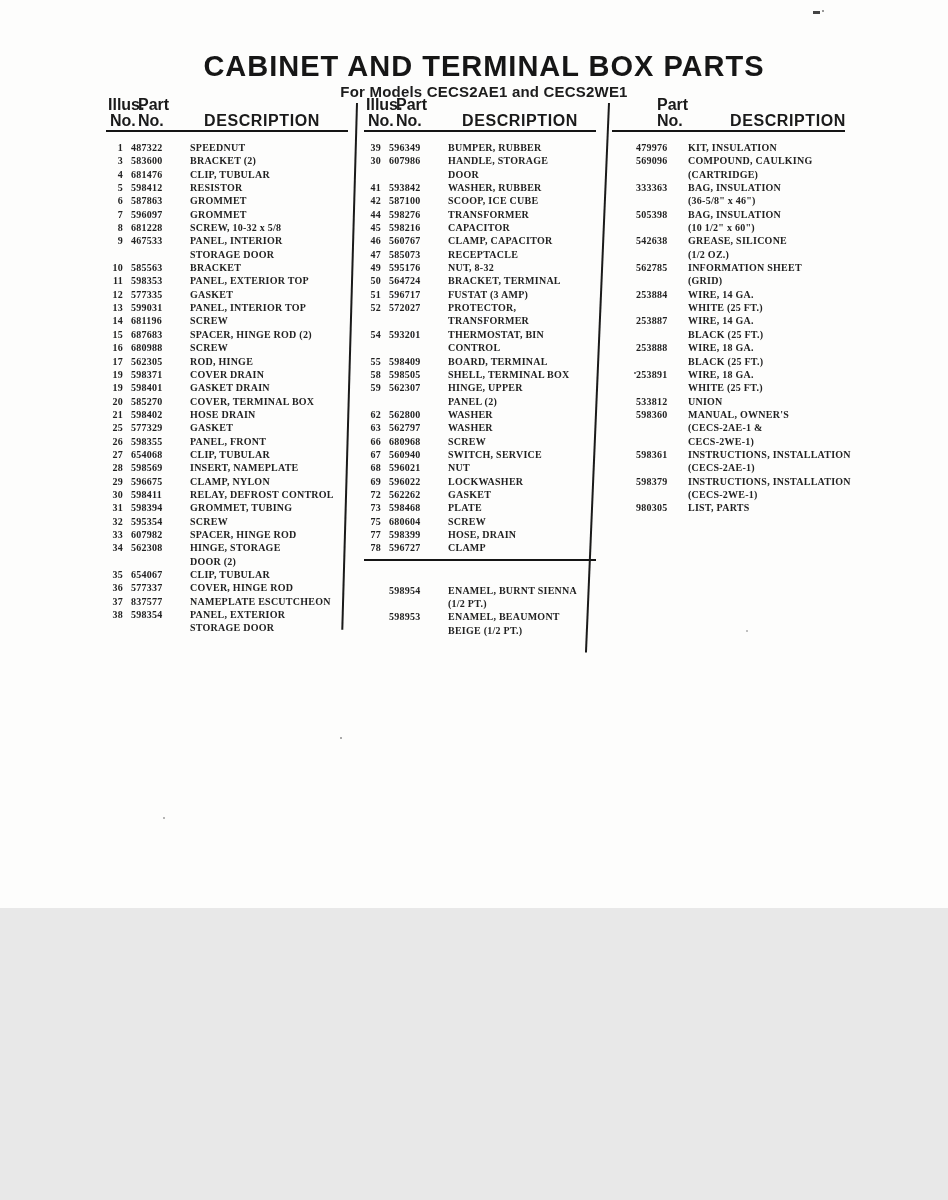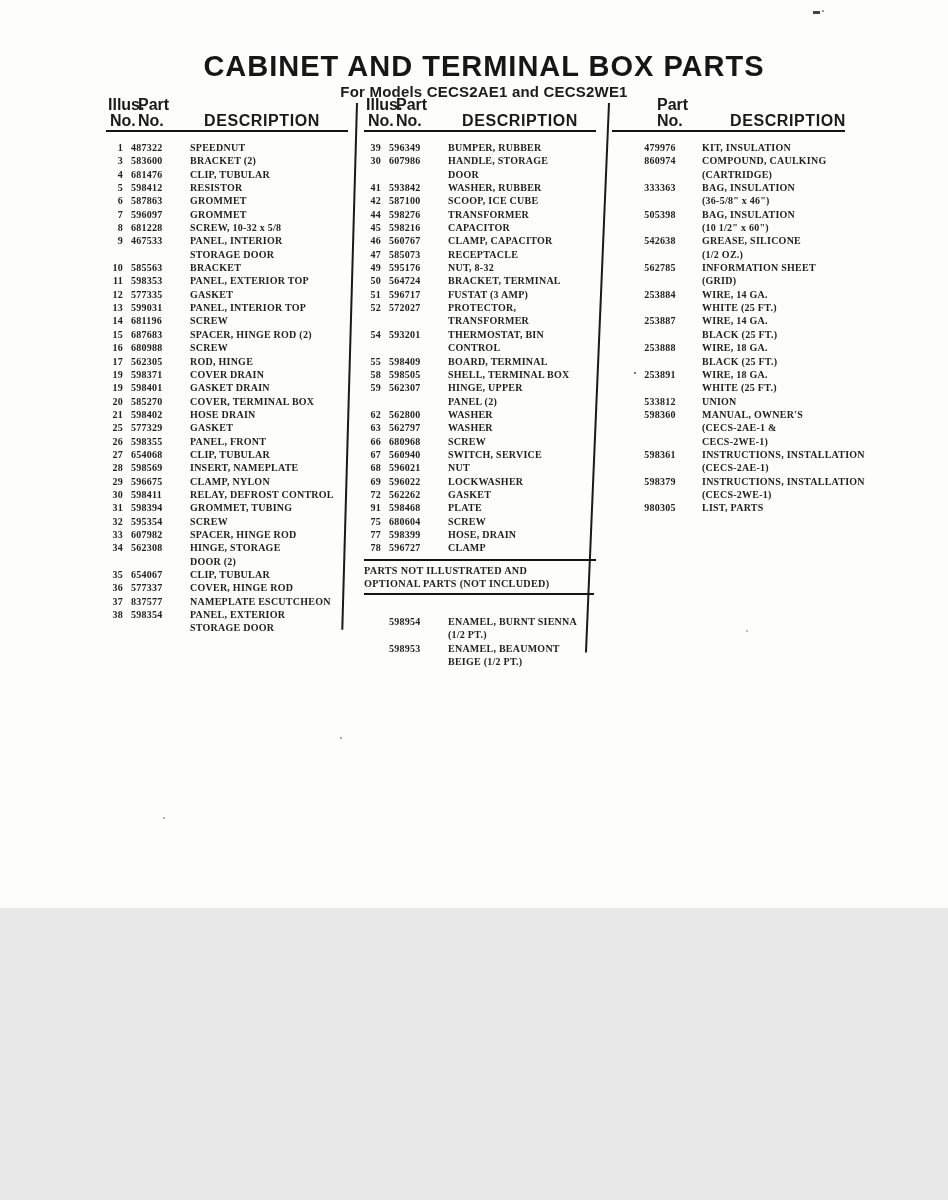--- a/index.html
+++ b/index.html
@@ -47,22 +47,22 @@
   #col-1 .hdr-rule{width:242px;}
   #col-2 .hdr-rule{width:232px;}
   #col-3 .hdr-rule{width:233px;margin-left:-16px;}
   .rows{margin-top:9px;}
   .row{display:flex;height:13.35px;line-height:13.35px;
        font-size:10px;font-weight:700;letter-spacing:.25px;
        white-space:nowrap;color:#222;}
   .c-illus{width:17px;text-align:right;flex:none;}
   .c-part{width:46px;margin-left:8px;flex:none;}
   .c-desc{margin-left:13px;flex:none;}
-  #col-3 .c-part{width:48px;text-align:center;}
-  #col-3 .c-desc{margin-left:18px;}
+  #col-3 .c-part{width:48px;}
+  #col-3 .c-desc{margin-left:4px;}
   
   #section-ni{margin-top:4px;border-top:2px solid #151515;padding-top:3px;width:232px;}
   #section-ni .ni-heading{border-bottom:2px solid #151515;padding-bottom:2px;width:230px;}
   #section-ni .ni-line{height:13.6px;line-height:13.6px;font-size:10.2px;font-weight:700;letter-spacing:.3px;color:#222;}
   #section-ni .rows{margin-top:20px;}
   
   .vline{position:absolute;width:2px;background:#1a1a1a;}
   #divider-1{left:356px;top:103px;height:527px;transform:rotate(1.6deg);transform-origin:top center;}
   #divider-2{left:608px;top:103px;height:550px;transform:rotate(2.4deg);transform-origin:top center;}
   
@@ -432,21 +432,21 @@
           <span class="c-illus">69</span>
           <span class="c-part">596022</span>
           <span class="c-desc">LOCKWASHER</span>
         </div>
         <div class="row">
           <span class="c-illus">72</span>
           <span class="c-part">562262</span>
           <span class="c-desc">GASKET</span>
         </div>
         <div class="row">
-          <span class="c-illus">91</span>
+          <span class="c-illus">73</span>
           <span class="c-part">598468</span>
           <span class="c-desc">PLATE</span>
         </div>
         <div class="row">
           <span class="c-illus">75</span>
           <span class="c-part">680604</span>
           <span class="c-desc">SCREW</span>
         </div>
         <div class="row">
           <span class="c-illus">77</span>
@@ -454,24 +454,20 @@
           <span class="c-desc">HOSE, DRAIN</span>
         </div>
         <div class="row">
           <span class="c-illus">78</span>
           <span class="c-part">596727</span>
           <span class="c-desc">CLAMP</span>
         </div>
       </div>
 
     <div id="section-ni">
-      <div class="ni-heading">
-        <div class="ni-line">PARTS NOT ILLUSTRATED AND</div>
-        <div class="ni-line">OPTIONAL PARTS (NOT INCLUDED)</div>
-      </div>
       <div class="rows">
           <div class="row">
             <span class="c-illus"></span>
             <span class="c-part">598954</span>
             <span class="c-desc">ENAMEL, BURNT SIENNA</span>
           </div>
           <div class="row">
             <span class="c-illus"></span>
             <span class="c-part"></span>
             <span class="c-desc">(1/2 PT.)</span>
@@ -497,21 +493,21 @@
     <div class="hdr hdr-line2">
       <span class="n1">No.</span><span class="dsc">DESCRIPTION</span>
     </div>
     <div class="hdr-rule"></div>
     <div class="rows">
         <div class="row">
           <span class="c-part">479976</span>
           <span class="c-desc">KIT, INSULATION</span>
         </div>
         <div class="row">
-          <span class="c-part">860974</span>
+          <span class="c-part">569096</span>
           <span class="c-desc">COMPOUND, CAULKING</span>
         </div>
         <div class="row">
           <span class="c-part"></span>
           <span class="c-desc">(CARTRIDGE)</span>
         </div>
         <div class="row">
           <span class="c-part">333363</span>
           <span class="c-desc">BAG, INSULATION</span>
         </div>

